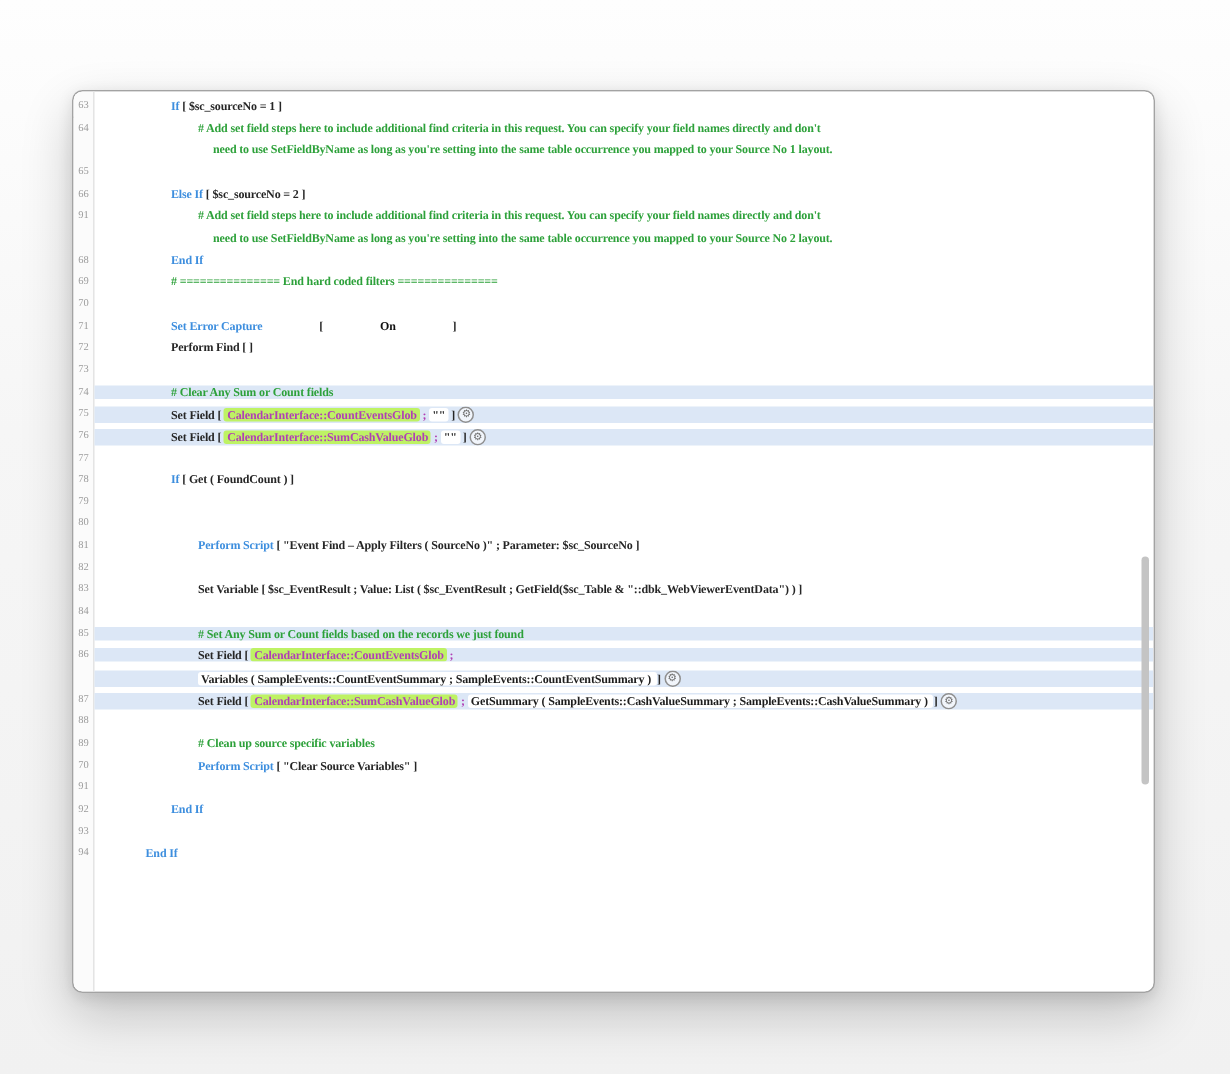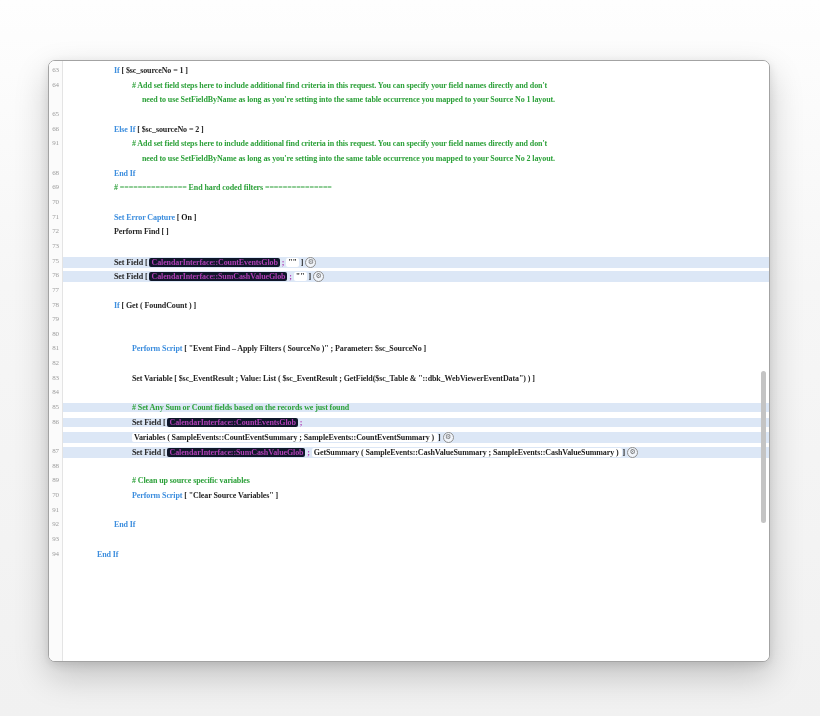--- a/index.html
+++ b/index.html
@@ -58,21 +58,21 @@
     font-family:Liberation Serif, serif;font-size:8px;font-weight:bold;
     letter-spacing:-0.1px;white-space:pre;}
   .row .num{width:14px;flex:none;text-align:right;box-sizing:border-box;padding-right:4px;
     font-size:7px;font-weight:normal;color:#9c9c9c;position:relative;z-index:1;}
   .row .cnt{flex:1;display:flex;align-items:center;overflow:hidden;white-space:pre;}
   .row.hl .cnt{background:#dce7f6;}
   .seg-kw{color:#3d8ede;}
   .seg-p{color:#262626;}
   .seg-b{color:#111;font-weight:bold;}
   .seg-c{color:#2da13a;}
-  .seg-f{color:#b03fb5;background:#0f172a;border-radius:2px;padding:0 2px;}
+  .seg-f{color:#b03fb5;background:#bef264;border-radius:2px;padding:0 2px;}
   .seg-sep{color:#b03fb5;}
   .seg-x{color:#1d1d1d;background:#fff;border-radius:2px;padding:0 2px;}
   .gear{flex:none;width:9px;height:9px;margin-left:2px;border:1px solid #8f8f8f;border-radius:50%;
     display:inline-flex;align-items:center;justify-content:center;background:rgba(255,255,255,.6);}
   .gear span{font-size:7px;line-height:1;color:#6f6f6f;font-weight:normal;}
   .thumb{position:absolute;right:3px;top:310px;width:5px;height:152px;
     border-radius:2.5px;background:#c4c4c4;}
 </style>
 </head>
 <body>
@@ -134,23 +134,24 @@
         <div class="row"><div class="num">63</div><div class="cnt" style="padding-left: 51px;"><span class="seg-kw">If</span><span class="seg-p"> [ $sc_sourceNo = 1 ]</span></div></div>
         <div class="row"><div class="num">64</div><div class="cnt" style="padding-left: 69px;"><span class="seg-c"># Add set field steps here to include additional find criteria in this request. You can specify your field names directly and don't</span></div></div>
         <div class="row"><div class="num"></div><div class="cnt" style="padding-left: 79px;"><span class="seg-c">need to use SetFieldByName as long as you're setting into the same table occurrence you mapped to your Source No 1 layout.</span></div></div>
         <div class="row"><div class="num">65</div><div class="cnt" style="padding-left: 34px;"></div></div>
         <div class="row"><div class="num">66</div><div class="cnt" style="padding-left: 51px;"><span class="seg-kw">Else If</span><span class="seg-p"> [ $sc_sourceNo = 2 ]</span></div></div>
         <div class="row"><div class="num">91</div><div class="cnt" style="padding-left: 69px;"><span class="seg-c"># Add set field steps here to include additional find criteria in this request. You can specify your field names directly and don't</span></div></div>
         <div class="row"><div class="num"></div><div class="cnt" style="padding-left: 79px;"><span class="seg-c">need to use SetFieldByName as long as you're setting into the same table occurrence you mapped to your Source No 2 layout.</span></div></div>
         <div class="row"><div class="num">68</div><div class="cnt" style="padding-left: 51px;"><span class="seg-kw">End If</span></div></div>
         <div class="row"><div class="num">69</div><div class="cnt" style="padding-left: 51px;"><span class="seg-c"># =============== End hard coded filters ===============</span></div></div>
         <div class="row"><div class="num">70</div><div class="cnt" style="padding-left: 34px;"></div></div>
-        <div class="row"><div class="num">71</div><div class="cnt" style="padding-left: 51px;"><span class="seg-kw">Set Error Capture</span><span class="seg-p"> [ </span><span class="seg-b">On</span><span class="seg-p"> ]</span></div></div>
+        <div class="row"><div class="num">71</div><div class="cnt" style="padding-left: 51px; gap: 36px;"><span class="seg-kw">Set Error Capture</span><span class="seg-p"> [ </span><span class="seg-b">On</span><span class="seg-p"> ]</span></div></div>
         <div class="row"><div class="num">72</div><div class="cnt" style="padding-left: 51px;"><span class="seg-p">Perform Find [ ]</span></div></div>
         <div class="row"><div class="num">73</div><div class="cnt" style="padding-left: 34px;"></div></div>
+        <div class="row hl"><div class="num">74</div><div class="cnt" style="padding-left: 51px;"><span class="seg-c"># Clear Any Sum or Count fields</span></div></div>
         <div class="row hl"><div class="num">75</div><div class="cnt" style="padding-left: 51px;"><span class="seg-p">Set Field [ </span><span class="seg-f">CalendarInterface::CountEventsGlob</span><span class="seg-sep"> ; </span><span class="seg-x">""</span><span class="seg-p"> ]</span><span class="gear"><span>⚙</span></span></div></div>
         <div class="row hl"><div class="num">76</div><div class="cnt" style="padding-left: 51px;"><span class="seg-p">Set Field [ </span><span class="seg-f">CalendarInterface::SumCashValueGlob</span><span class="seg-sep"> ; </span><span class="seg-x">""</span><span class="seg-p"> ]</span><span class="gear"><span>⚙</span></span></div></div>
         <div class="row"><div class="num">77</div><div class="cnt" style="padding-left: 34px;"></div></div>
         <div class="row"><div class="num">78</div><div class="cnt" style="padding-left: 51px;"><span class="seg-kw">If</span><span class="seg-p"> [ Get ( FoundCount ) ]</span></div></div>
         <div class="row"><div class="num">79</div><div class="cnt" style="padding-left: 34px;"></div></div>
         <div class="row"><div class="num">80</div></div>
         <div class="row"><div class="num">81</div><div class="cnt" style="padding-left: 69px;"><span class="seg-kw">Perform Script</span><span class="seg-p"> [ "Event Find – Apply Filters ( SourceNo )" ; Parameter: $sc_SourceNo ]</span></div></div>
         <div class="row"><div class="num">82</div><div class="cnt" style="padding-left: 34px;"></div></div>
         <div class="row"><div class="num">83</div><div class="cnt" style="padding-left: 69px;"><span class="seg-p">Set Variable [ $sc_EventResult ; Value: List ( $sc_EventResult ; GetField($sc_Table &amp; "::dbk_WebViewerEventData") ) ]</span></div></div>
         <div class="row"><div class="num">84</div><div class="cnt" style="padding-left: 34px;"></div></div>

